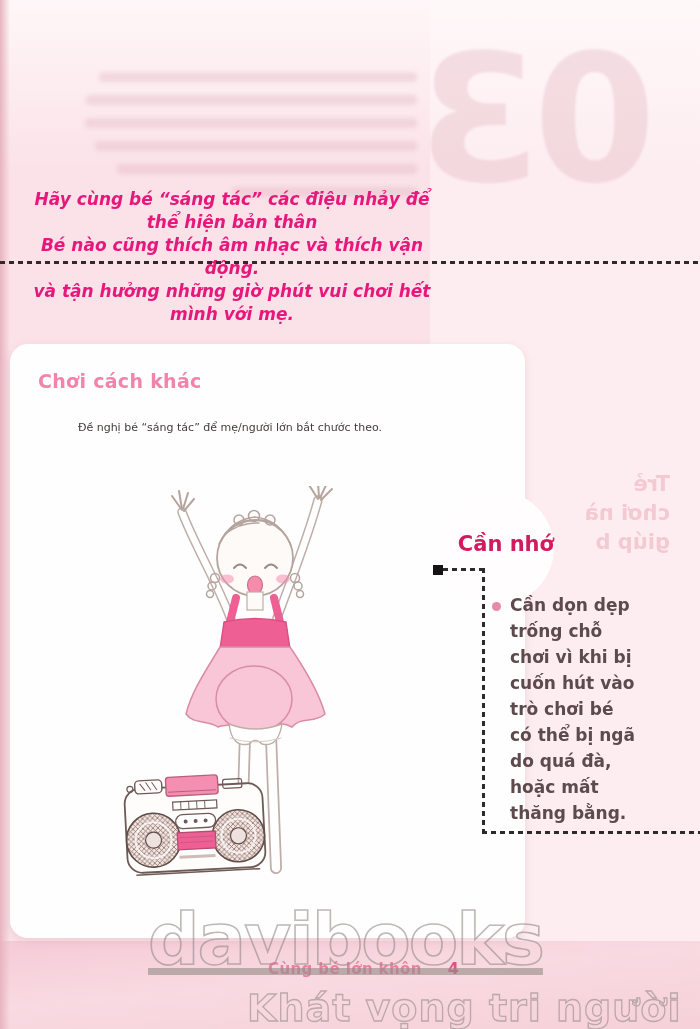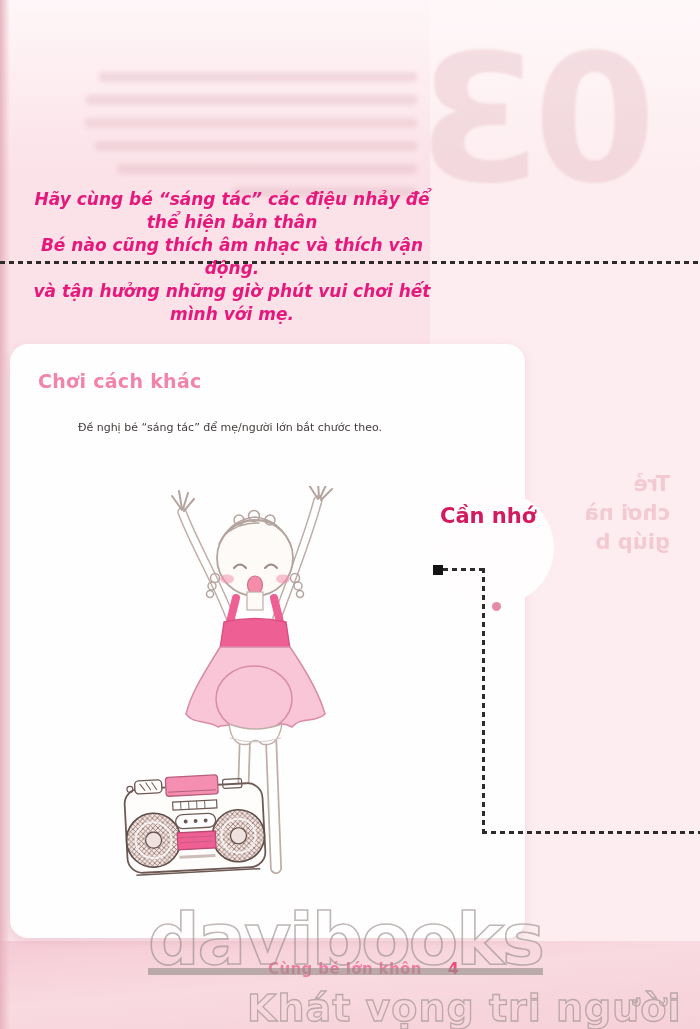--- a/index.html
+++ b/index.html
@@ -37,21 +37,21 @@
   .dash-v{position:absolute;width:2.6px;background:repeating-linear-gradient(to bottom,#2d2a2a 0 5px,transparent 5px 9px);}
   .marker-square{position:absolute;left:433px;top:565px;width:10px;height:10px;background:#141414;}
   
   .card{
     position:absolute;left:10px;top:344px;width:515px;height:594px;border-radius:18px;
     background:#fffefe;box-shadow:0 3px 10px rgba(190,120,140,.20);text-align:center;}
   .card-heading{position:absolute;left:28px;top:26px;font-size:19px;font-weight:bold;color:#f283aa;letter-spacing:.3px;}
   .card-body{position:absolute;left:25px;top:64px;width:390px;font-size:11px;color:#433c3c;margin-top:13px;}
   
   .cannho-circle{position:absolute;left:440px;top:491px;width:114px;height:114px;border-radius:50%;background:#fffdfd;}
-  .cannho-label{position:absolute;left:440px;top:504px;width:114px;text-align:left;font-size:21px;font-weight:bold;color:#d41a5f;}
+  .cannho-label{position:absolute;left:440px;top:532px;width:114px;text-align:right;font-size:21px;font-weight:bold;color:#d41a5f;}
   .bullet-dot{position:absolute;left:492px;top:602px;width:9px;height:9px;border-radius:50%;background:#e director;background:#e58ba6;}
   .bullet-text{position:absolute;left:510px;top:592px;width:126px;font-size:17px;font-weight:bold;line-height:26px;color:#5d4a4c;}
   
   .footer{position:absolute;left:268px;top:959px;display:flex;align-items:baseline;gap:26px;justify-content:space-between;}
   .footer .title{font-size:15px;font-weight:bold;color:#ee7ea4;letter-spacing:.4px;}
   .footer .pagenum{font-size:16px;font-weight:bold;color:#e74f82;}
   
   .wm-brand{
     position:absolute;left:148px;top:893px;font-size:72px;font-weight:bold;line-height:92px;letter-spacing:-2px;
     color:transparent;-webkit-text-stroke:1.6px rgba(150,140,137,.62);z-index:6;text-decoration:underline;}
@@ -202,20 +202,21 @@
 
   <div class="cannho-circle"></div>
   <div class="cannho-label">Cần nhớ</div>
 
   <div class="marker-square"></div>
   <div class="dash-h" style="left:443px;top:568px;width:42px;"></div>
   <div class="dash-v" style="left:482px;top:568px;height:266px;"></div>
   <div class="dash-h" style="left:482px;top:831px;width:218px;"></div>
 
   <div class="bullet-dot"></div>
+  <div class="bullet-text">Cần dọn dẹp trống chỗ chơi vì khi bị cuốn hút vào trò chơi bé có thể bị ngã do quá đà, hoặc mất thăng bằng.</div>
 
   <div class="footer">
     <span class="title">Cùng bé lớn khôn</span>
     <span class="pagenum">4</span>
   </div>
 
   <div class="wm-brand">davibooks</div>
   <div class="wm-slogan">Khát vọng tri người</div>
 
 </div>

